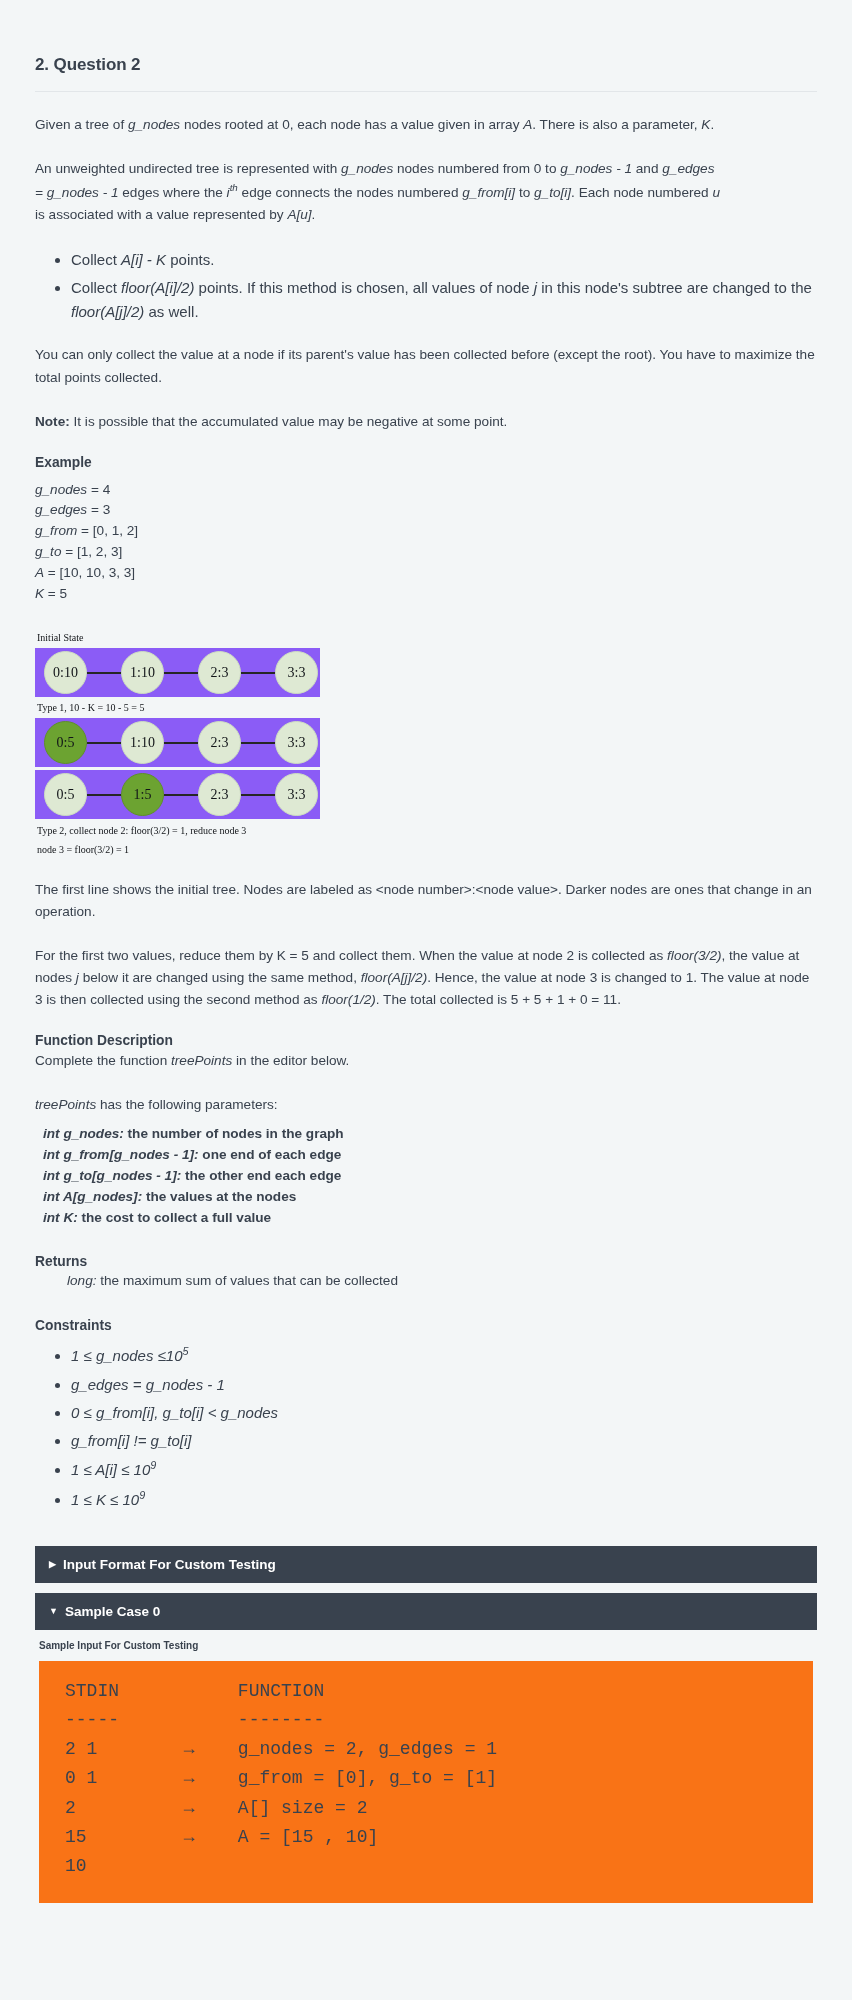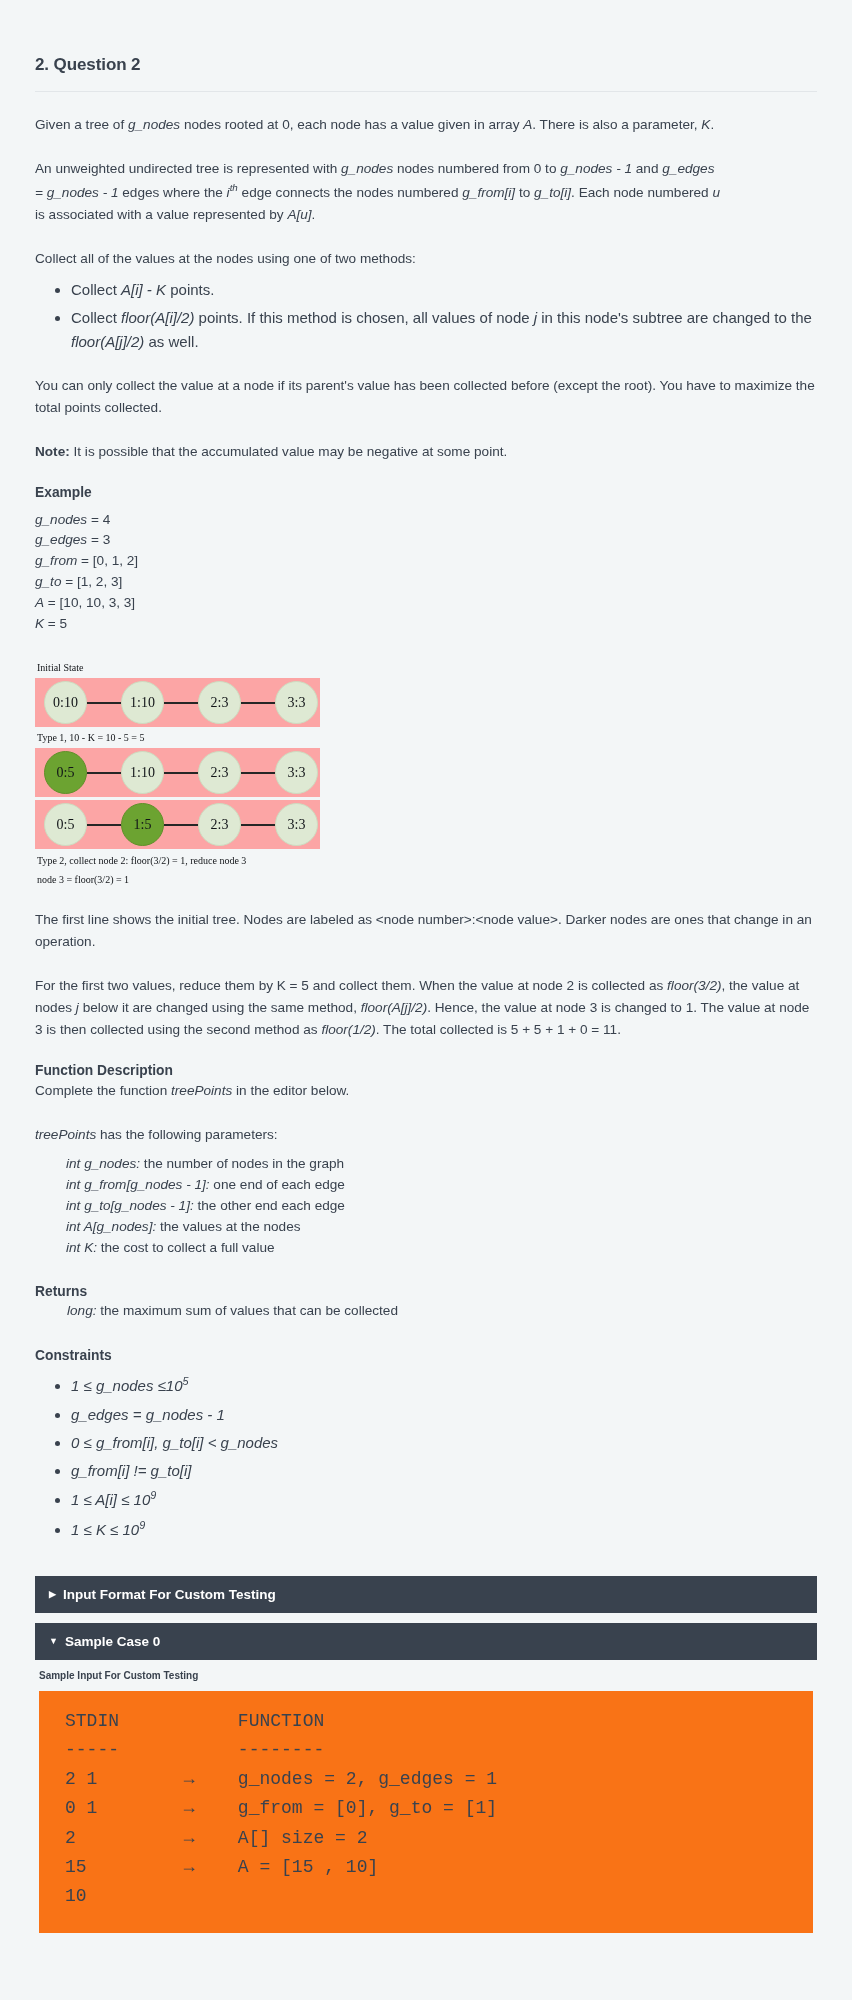--- a/index.html
+++ b/index.html
@@ -71,21 +71,21 @@
   .diagram { margin: 0 0 12px 0; }
   .diag-caption {
     font-family: "Liberation Serif", serif;
     font-size: 10px;
     color: #111418;
     margin: 0 0 3px 2px;
     line-height: 1.5;
   }
   .diag-caption.after { margin: 4px 0 0 2px; }
   .row-band {
-    background: #fca5a5;
+    background: #8b5cf6;
     width: 285px;
     height: 49px;
     position: relative;
     margin-bottom: 3px;
   }
   .edge {
     position: absolute;
     top: 24px;
     height: 2px;
     background: #262626;
@@ -153,21 +153,20 @@
   <hr class="rule">
 
   <p class="body">
     Given a tree of <i>g_nodes</i> nodes rooted at 0, each node has a value given in array <i>A</i>. There is also a parameter, <i>K</i>.
   </p>
 
   <p class="body">
     An unweighted undirected tree is represented with <i>g_nodes</i> nodes numbered from 0 to <i>g_nodes - 1</i> and <i>g_edges<br>= g_nodes - 1</i> edges where the <i>i<sup>th</sup></i> edge connects the nodes numbered <i>g_from[i]</i> to <i>g_to[i]</i>. Each node numbered <i>u</i><br>is associated with a value represented by <i>A[u]</i>.
   </p>
 
-  <p class="body tight">Collect all of the values at the nodes using one of two methods:</p>
 
   <ul class="bullets">
     <li>Collect <i>A[i] - K</i> points.</li>
     <li>Collect <i>floor(A[i]/2)</i> points. If this method is chosen, all values of node <i>j</i> in this node's subtree are changed to the <i>floor(A[j]/2)</i> as well.</li>
   </ul>
 
   <p class="body">You can only collect the value at a node if its parent's value has been collected before (except the root). You have to maximize the total points collected.</p>
 
   <p class="body">
     <span class="bold">Note:</span>
@@ -231,21 +230,21 @@
   <p class="body">
     For the first two values, reduce them by K = 5 and collect them. When the value at node 2 is collected as <i>floor(3/2)</i>, the value at nodes <i>j</i> below it are changed using the same method, <i>floor(A[j]/2)</i>. Hence, the value at node 3 is changed to 1. The value at node 3 is then collected using the second method as <i>floor(1/2)</i>. The total collected is 5 + 5 + 1 + 0 = 11.
   </p>
 
   <h3 class="sub nomargin-bottom">Function Description</h3>
   <p class="body">
     Complete the function <i>treePoints</i> in the editor below.
   </p>
 
   <p class="body tight"><i>treePoints</i> has the following parameters:</p>
-  <div class="vars" style="margin-left:31px;margin-bottom:26px;">
+  <div class="vars" style="margin-left:8px;margin-bottom:26px;font-weight:bold;">
     <div><i>int g_nodes:</i> <span>the number of nodes in the graph</span></div>
     <div><i>int g_from[g_nodes - 1]:</i> <span>one end of each edge</span></div>
     <div><i>int g_to[g_nodes - 1]:</i> <span>the other end each edge</span></div>
     <div><i>int A[g_nodes]:</i> <span>the values at the nodes</span></div>
     <div><i>int K:</i> <span>the cost to collect a full value</span></div>
   </div>
 
   <h3 class="sub nomargin-bottom">Returns</h3>
   <div class="vars" style="margin-left:32px;margin-bottom:26px;">
     <div><i>long:</i> <span>the maximum sum of values that can be collected</span></div>

